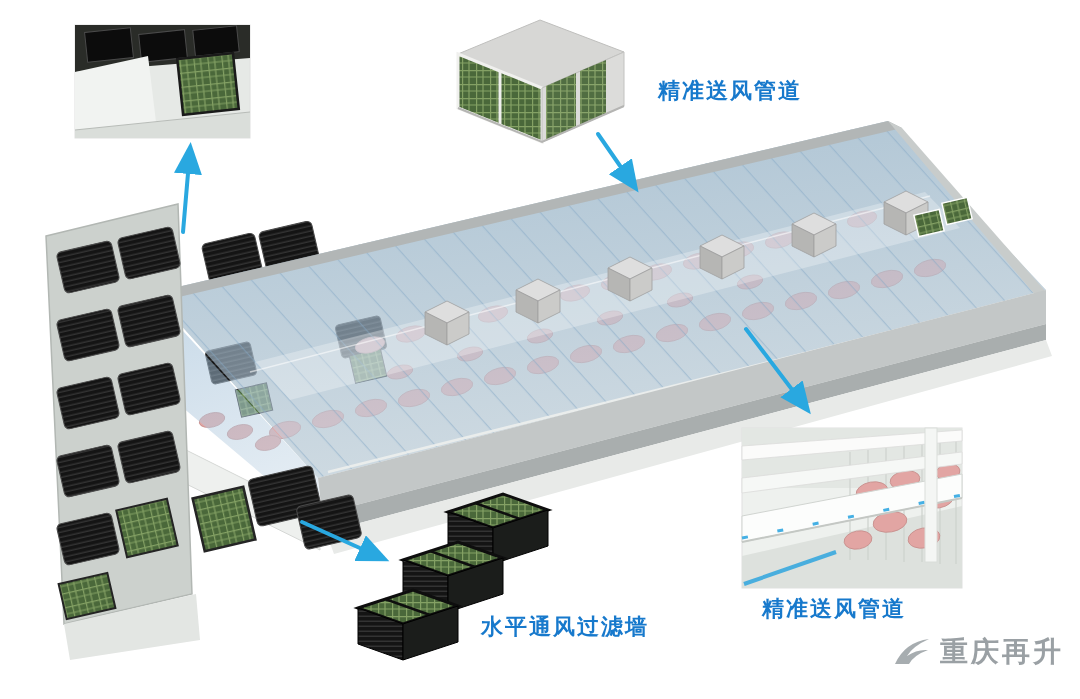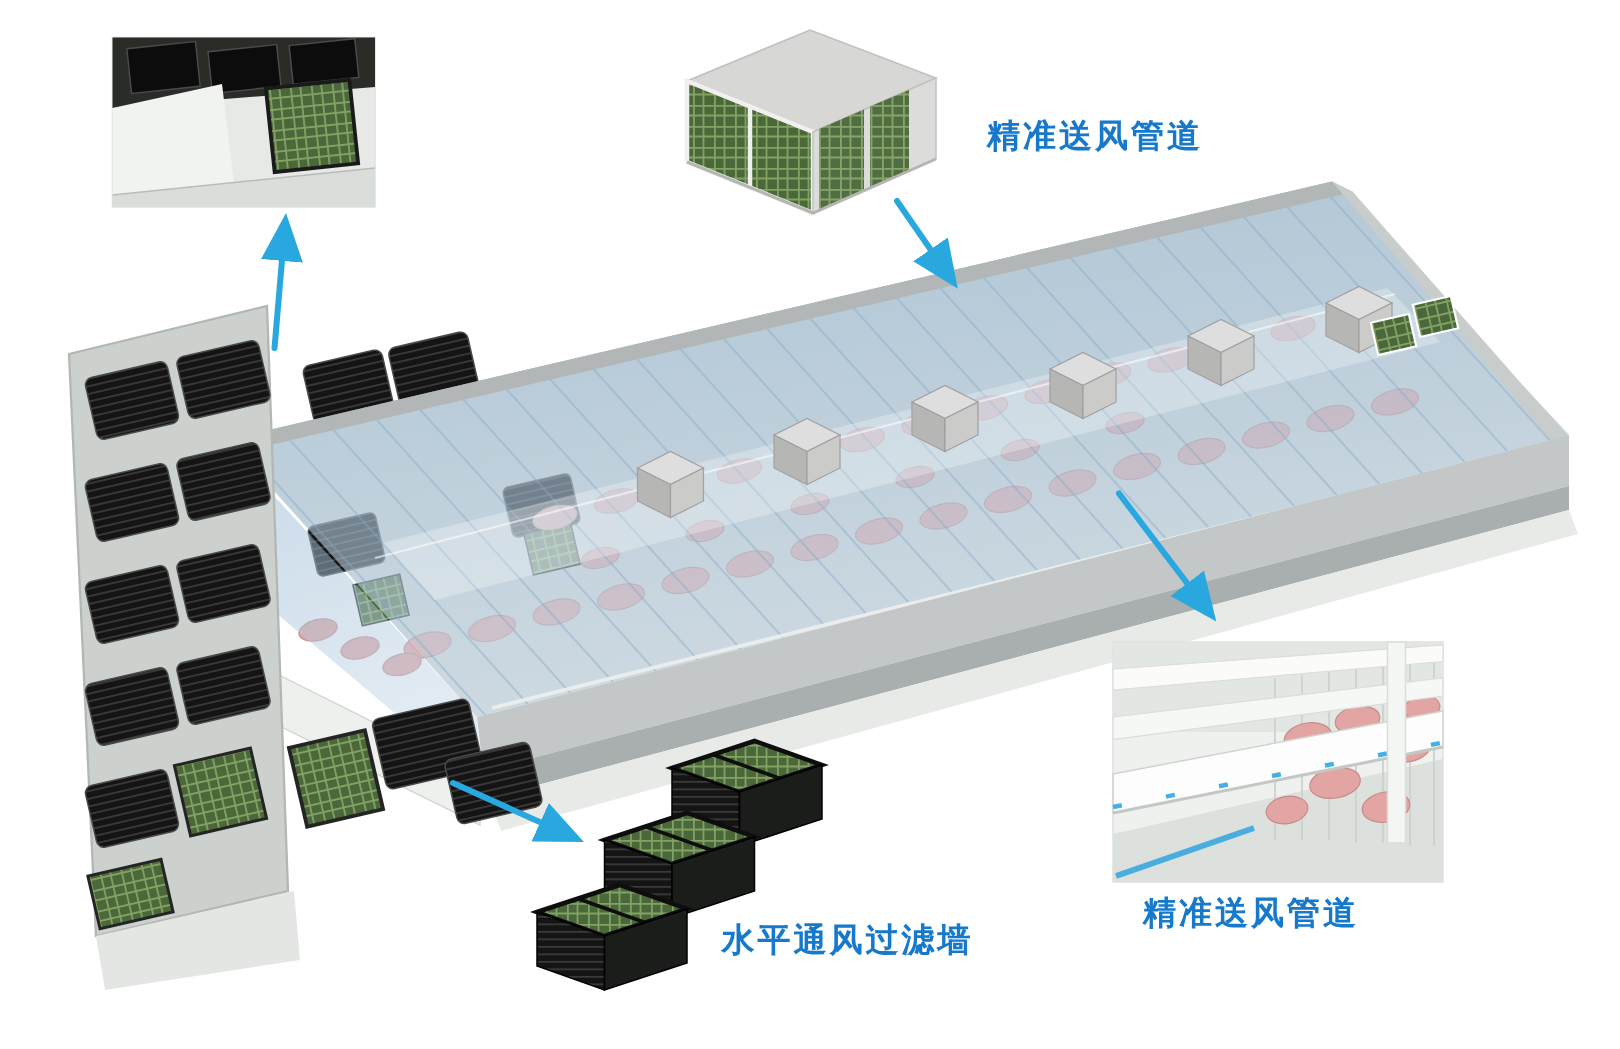--- a/index.html
+++ b/index.html
@@ -266,14 +266,20 @@
     </g>
   </svg>
 
 
   <div class="label" style="left:658px;top:76px">精准送风管道</div>
 
   <div class="label" style="left:481px;top:612px">水平通风过滤墙</div>
 
   <div class="label" style="left:762px;top:594px">精准送风管道</div>
 
+  <div class="watermark">
+    <svg width="42" height="36" viewBox="0 0 42 36">
+      <path d="M3,30 Q13,8 37,5 Q21,12 15,22 Q25,15 36,16 Q22,21 17,30 Z" fill="#a7adb0"></path>
+    </svg>
+    <span>重庆再升</span>
+  </div>
 
 </div>
 
 </body></html>

